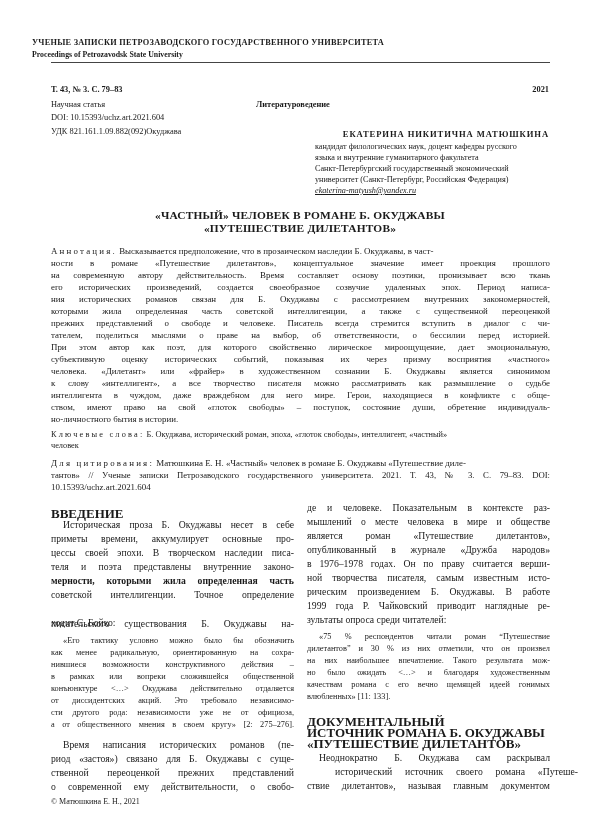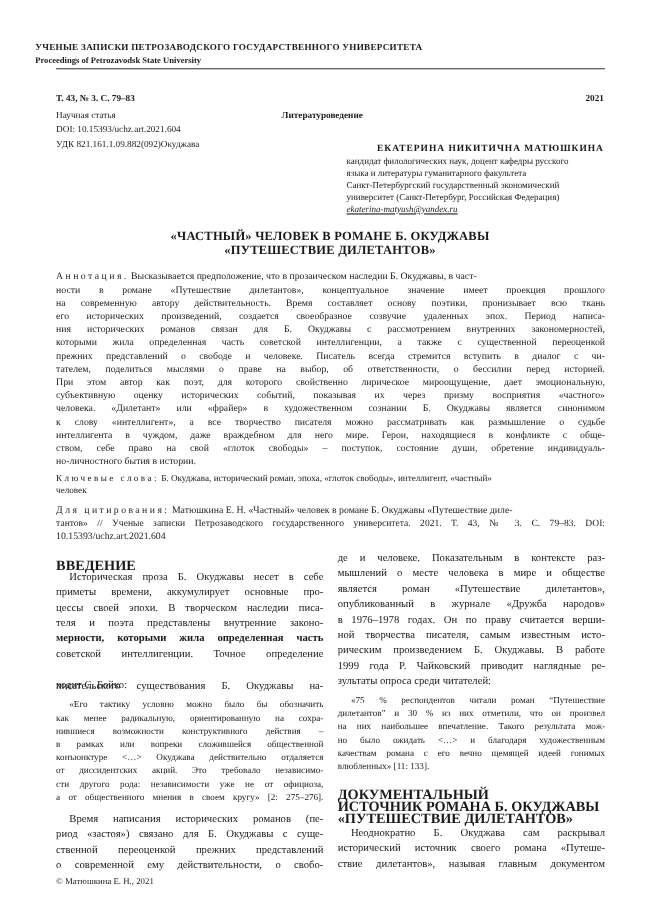--- a/index.html
+++ b/index.html
@@ -38,21 +38,21 @@
 
 <div class="abs meta b" style="left:51px; top:85px;">Т. 43, № 3. С. 79–83</div>
 <div class="abs meta b" style="right:51px; top:85px;">2021</div>
 <div class="abs meta" style="left:51px; top:100px;">Научная статья</div>
 <div class="abs meta b" style="left:256px; top:100px;">Литературоведение</div>
 <div class="abs meta" style="left:51px; top:113px;">DOI: 10.15393/uchz.art.2021.604</div>
 <div class="abs meta" style="left:51px; top:127px;">УДК 821.161.1.09.882(092)Окуджава</div>
 
 <div class="abs author-name">ЕКАТЕРИНА НИКИТИЧНА МАТЮШКИНА</div>
 <div class="abs aff" style="top:142px;">кандидат филологических наук, доцент кафедры русского</div>
-<div class="abs aff" style="top:153px;">языка и литературы гуманитарного факультета</div>
+<div class="abs aff" style="top:153px;">языка и внутренние гуманитарного факультета</div>
 <div class="abs aff" style="top:164px;">Санкт-Петербургский государственный экономический</div>
 <div class="abs aff" style="top:175px;">университет (Санкт-Петербург, Российская Федерация)</div>
 <div class="abs aff email" style="top:186px;text-decoration:underline;">ekaterina-matyush@yandex.ru</div>
 
 <div class="abs title" style="top:209px;">«ЧАСТНЫЙ» ЧЕЛОВЕК В РОМАНЕ Б. ОКУДЖАВЫ</div>
 <div class="abs title" style="top:222px;">«ПУТЕШЕСТВИЕ ДИЛЕТАНТОВ»</div>
 
 <div class="abs full" style="top:246px; text-align-last: auto;">
   <span class="sp">Аннотация.</span>
   <span>Высказывается предположение, что в прозаическом наследии Б. Окуджавы, в част-</span>
@@ -62,21 +62,21 @@
 <div class="abs full" style="top:282px;">его исторических произведений, создается своеобразное созвучие удаленных эпох. Период написа-</div>
 <div class="abs full" style="top:294px;">ния исторических романов связан для Б. Окуджавы с рассмотрением внутренних закономерностей,</div>
 <div class="abs full" style="top:306px;">которыми жила определенная часть советской интеллигенции, а также с существенной переоценкой</div>
 <div class="abs full" style="top:318px;">прежних представлений о свободе и человеке. Писатель всегда стремится вступить в диалог с чи-</div>
 <div class="abs full" style="top:330px;">тателем, поделиться мыслями о праве на выбор, об ответственности, о бессилии перед историей.</div>
 <div class="abs full" style="top:342px;">При этом автор как поэт, для которого свойственно лирическое мироощущение, дает эмоциональную,</div>
 <div class="abs full" style="top:354px;">субъективную оценку исторических событий, показывая их через призму восприятия «частного»</div>
 <div class="abs full" style="top:366px;">человека. «Дилетант» или «фрайер» в художественном сознании Б. Окуджавы является синонимом</div>
 <div class="abs full" style="top:378px;">к слову «интеллигент», а все творчество писателя можно рассматривать как размышление о судьбе</div>
 <div class="abs full" style="top:390px;">интеллигента в чуждом, даже враждебном для него мире. Герои, находящиеся в конфликте с обще-</div>
-<div class="abs full" style="top:402px;">ством, себе право на свой «глоток свободы» – поступок, состояние души, обретение индивидуаль-</div>
+<div class="abs full" style="top:402px;">ством, имеют право на свой «глоток свободы» – поступок, состояние души, обретение индивидуаль-</div>
 <div class="abs full last" style="top:414px;">но-личностного бытия в истории.</div>
 
 <div class="abs full" style="top:430px; font-size:8.3px; text-align-last: auto; text-align:left;">
   <span class="sp">Ключевые слова:</span>
   <span>Б. Окуджава, исторический роман, эпоха, «глоток свободы», интеллигент, «частный»</span>
 </div>
 <div class="abs full last" style="top:441px; font-size:8.3px;">человек</div>
 
 <div class="abs full" style="top:458px; text-align-last: auto; text-align:left;">
   <span class="sp">Для цитирования:</span>
@@ -125,16 +125,16 @@
 <div class="abs col2 quote" style="top:656px;">на них наибольшее впечатление. Такого результата мож-</div>
 <div class="abs col2 quote" style="top:668px;">но было ожидать &lt;…&gt; и благодаря художественным</div>
 <div class="abs col2 quote" style="top:680px;">качествам романа с его вечно щемящей идеей гонимых</div>
 <div class="abs col2 quote last" style="top:692px;">влюбленных» [11: 133].</div>
 
 <div class="abs col2 head" style="top:714px;">ДОКУМЕНТАЛЬНЫЙ</div>
 <div class="abs col2 head" style="top:725px;">ИСТОЧНИК РОМАНА Б. ОКУДЖАВЫ</div>
 <div class="abs col2 head" style="top:736px;">«ПУТЕШЕСТВИЕ ДИЛЕТАНТОВ»</div>
 
 <div class="abs col2 body ind" style="top:752px;">Неоднократно Б. Окуджава сам раскрывал</div>
-<div class="abs col2 body" style="top:766px;">исторический источник своего романа «Путеше-</div>
+<div class="abs col2 body" style="top:766px;margin-left:28px;">исторический источник своего романа «Путеше-</div>
 <div class="abs col2 body" style="top:780px;">ствие дилетантов», называя главным документом</div>
 
 <div class="abs copy" style="top:797px;">© Матюшкина Е. Н., 2021</div>
 
 </body></html>

